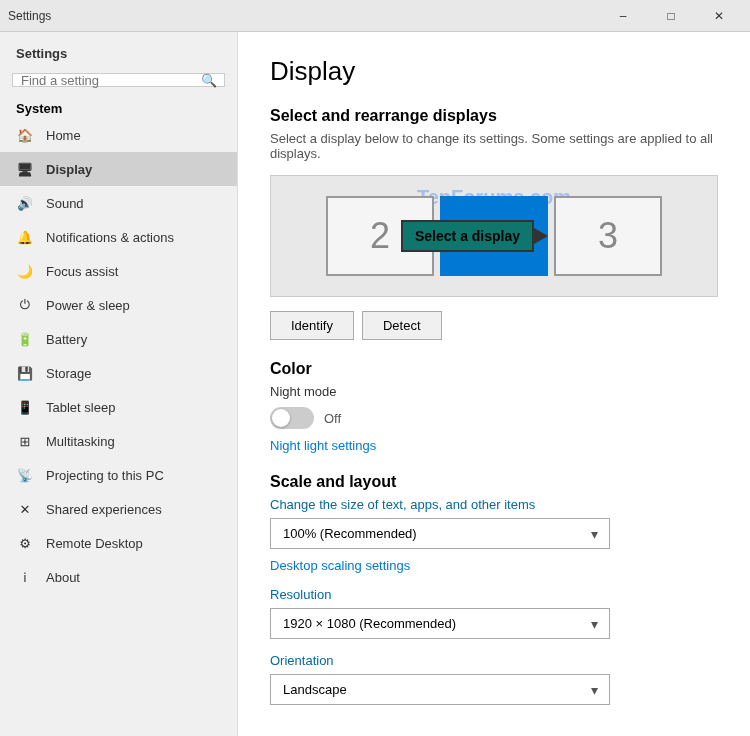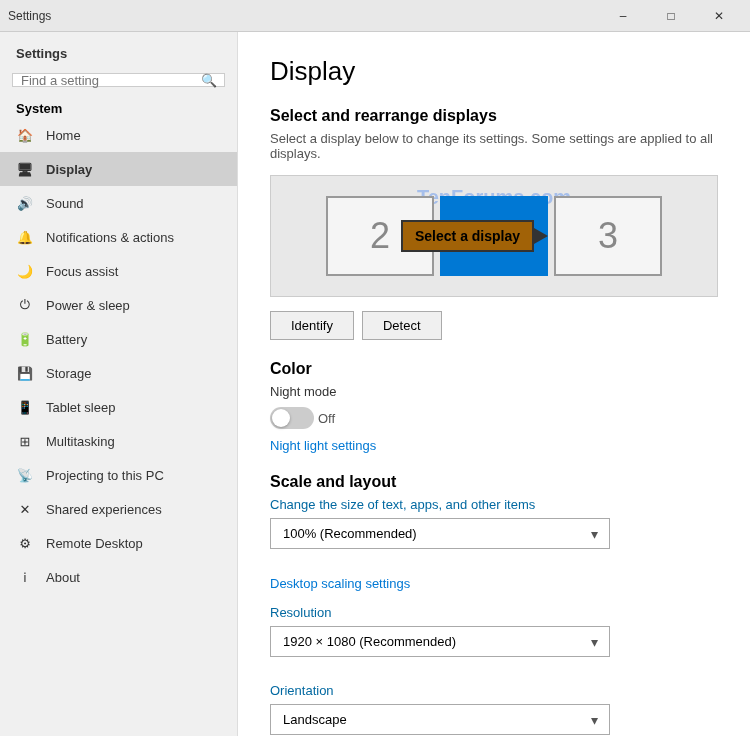--- a/index.html
+++ b/index.html
@@ -155,21 +155,21 @@
       color: white;
       border-color: #0078d4;
     }
 
     
     .tooltip {
       position: absolute;
       left: 130px;
       top: 50%;
       transform: translateY(-50%);
-      background: #a16207;
+      background: #0f766e;
       border: 2px solid #333;
       padding: 6px 12px;
       font-size: 14px;
       font-weight: bold;
       color: #000;
       white-space: nowrap;
       z-index: 10;
     }
     .tooltip-arrow {
       position: absolute;
@@ -214,21 +214,21 @@
     
     .color-section { margin-bottom: 20px; }
     .night-light-label {
       font-size: 13px;
       color: #333;
       margin-bottom: 8px;
     }
     .toggle-row {
       display: flex;
       align-items: center;
-      gap: 4px;
+      gap: 10px;
       margin-bottom: 8px;
     }
     .toggle {
       width: 44px;
       height: 22px;
       background: #ccc;
       border-radius: 11px;
       position: relative;
       cursor: pointer;
     }
@@ -253,21 +253,21 @@
     
     .scale-section { margin-bottom: 20px; }
     .field-label {
       font-size: 13px;
       color: #0369a1;
       margin-bottom: 6px;
     }
     .select-wrapper {
       position: relative;
       width: 340px;
-      margin-bottom: 26px;
+      margin-bottom: 8px;
     }
     .select-wrapper select {
       width: 100%;
       padding: 7px 36px 7px 12px;
       border: 1px solid #aaa;
       background: white;
       font-size: 13px;
       appearance: none;
       -webkit-appearance: none;
       color: #000;

